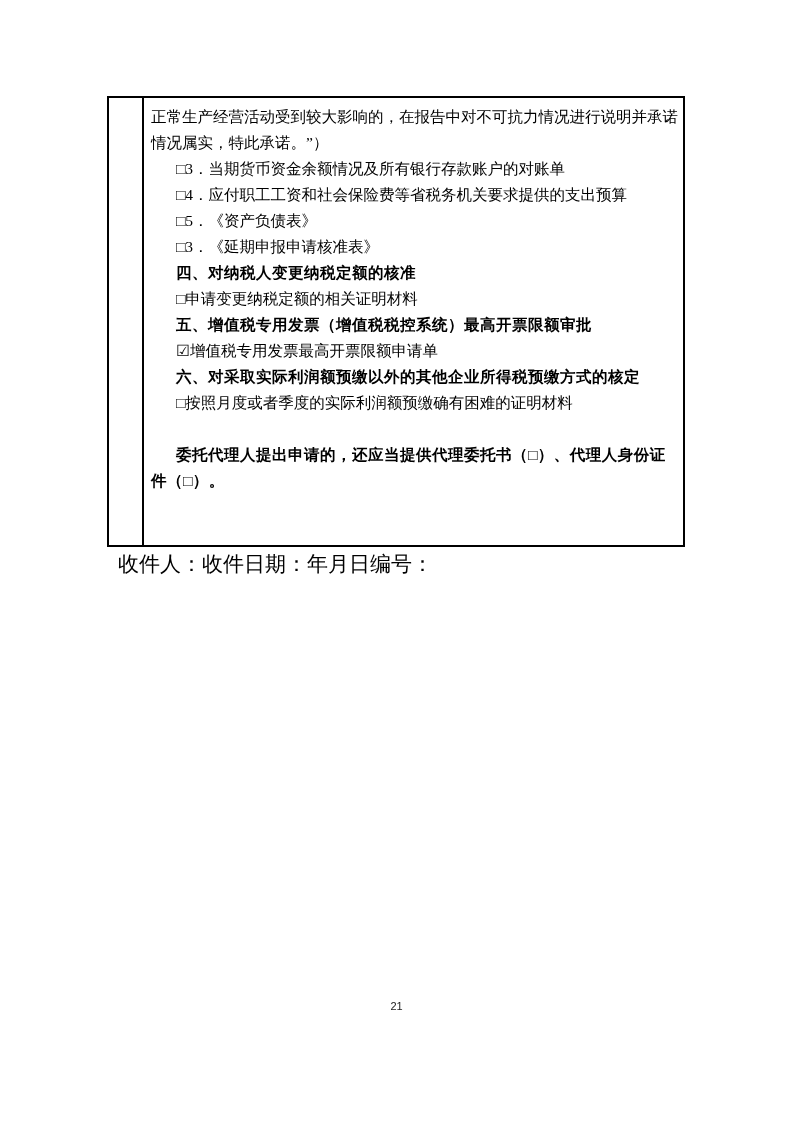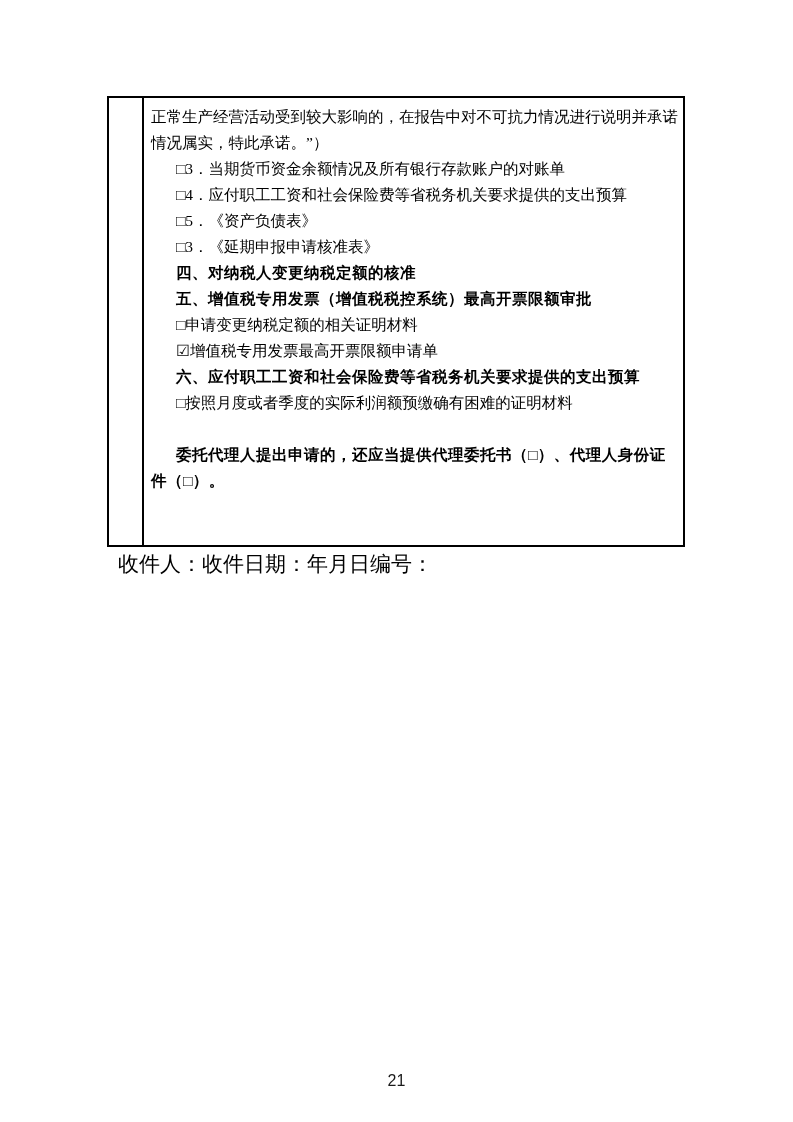--- a/index.html
+++ b/index.html
@@ -56,46 +56,46 @@
     left: 118px;
     top: 552px;
     font-size: 21px;
     line-height: 24px;
     color: #000000;
   }
   .page-number {
     position: absolute;
     left: 0;
     right: 0;
-    top: 1072px;
+    top: 1000px;
     text-align: center;
-    font-size: 16px;
+    font-size: 11px;
     color: #1a1a1a;
     font-family: "Liberation Sans", "DejaVu Sans", sans-serif;
   }
 </style>
 </head>
 <body>
 
 <div class="sheet">
 
   <div class="doc-table">
     <div class="stub-cell"></div>
     <div class="content-cell">
       <div class="line">正常生产经营活动受到较大影响的，在报告中对不可抗力情况进行说明并承诺：“以上</div>
       <div class="line">情况属实，特此承诺。”）</div>
       <div class="line indent">□3．当期货币资金余额情况及所有银行存款账户的对账单</div>
       <div class="line indent">□4．应付职工工资和社会保险费等省税务机关要求提供的支出预算</div>
       <div class="line indent">□5．《资产负债表》</div>
       <div class="line indent">□3．《延期申报申请核准表》</div>
       <div class="line indent bold">四、对纳税人变更纳税定额的核准</div>
+      <div class="line indent">□申请变更纳税定额的相关证明材料</div>
       <div class="line indent bold">五、增值税专用发票（增值税税控系统）最高开票限额审批</div>
-      <div class="line indent">□申请变更纳税定额的相关证明材料</div>
       <div class="line indent">☑增值税专用发票最高开票限额申请单</div>
-      <div class="line indent bold">六、应付职工工资和社会保险费等省税务机关要求提供的支出预算</div>
+      <div class="line indent bold">六、对采取实际利润额预缴以外的其他企业所得税预缴方式的核定</div>
       <div class="line indent">□按照月度或者季度的实际利润额预缴确有困难的证明材料</div>
       <div class="blank-line"></div>
       <div class="closing-par">委托代理人提出申请的，还应当提供代理委托书（□）、代理人身份证件（□）。</div>
     </div>
   </div>
 
   <div class="receipt-line">收件人：收件日期：年月日编号：</div>
 
   <div class="page-number">21</div>
 

